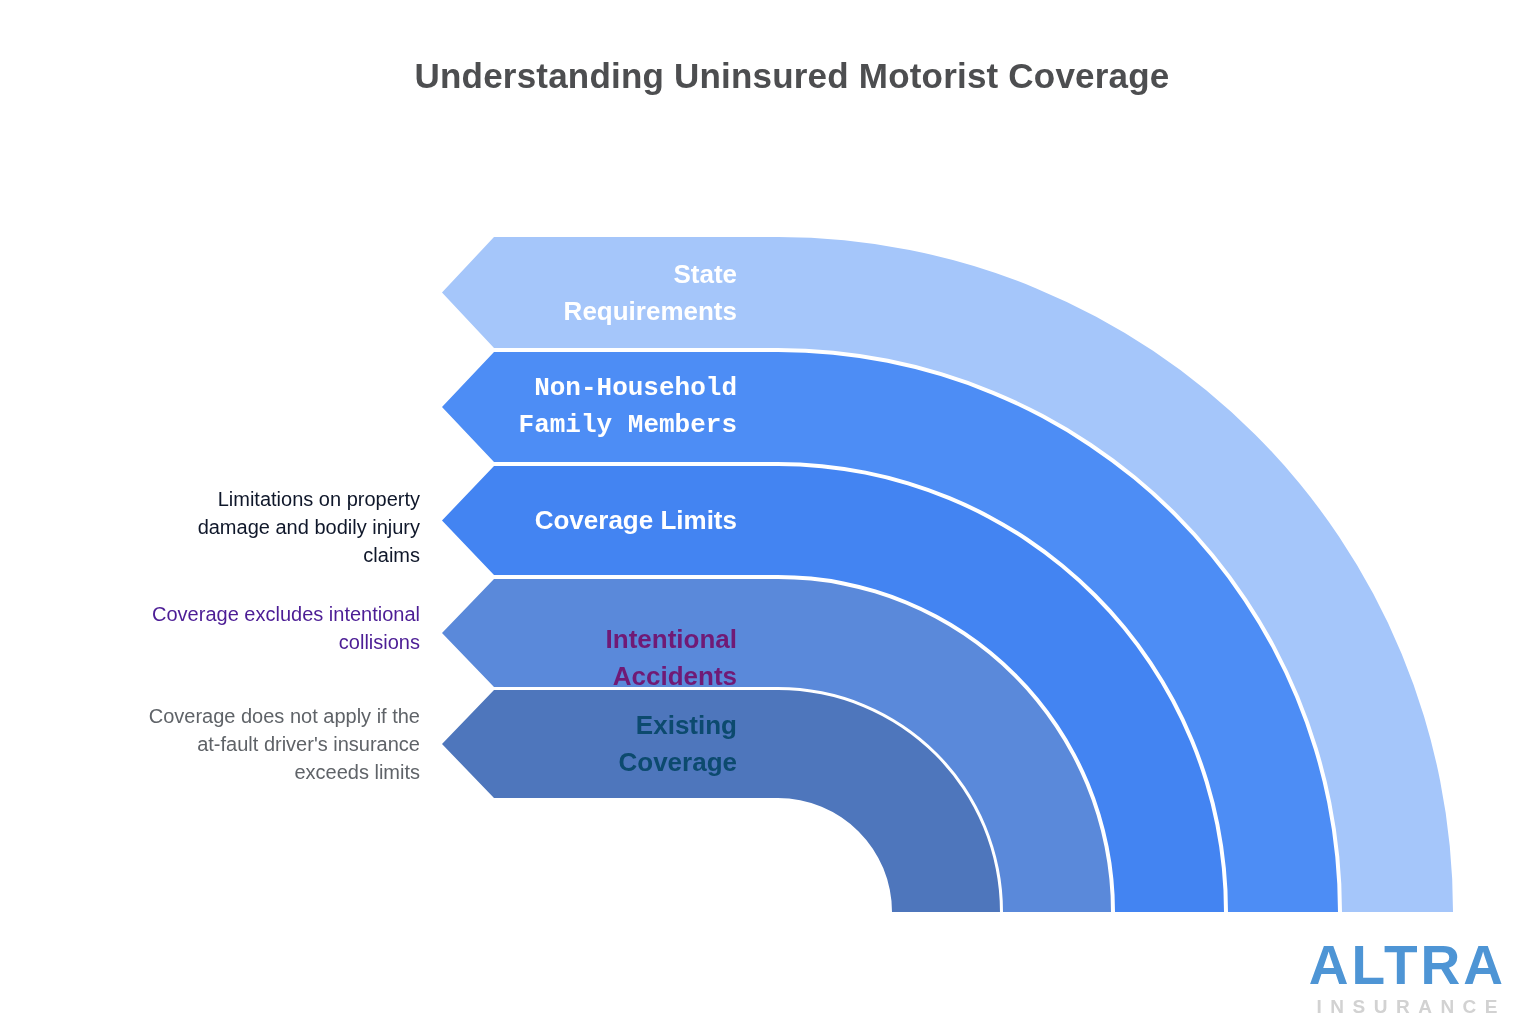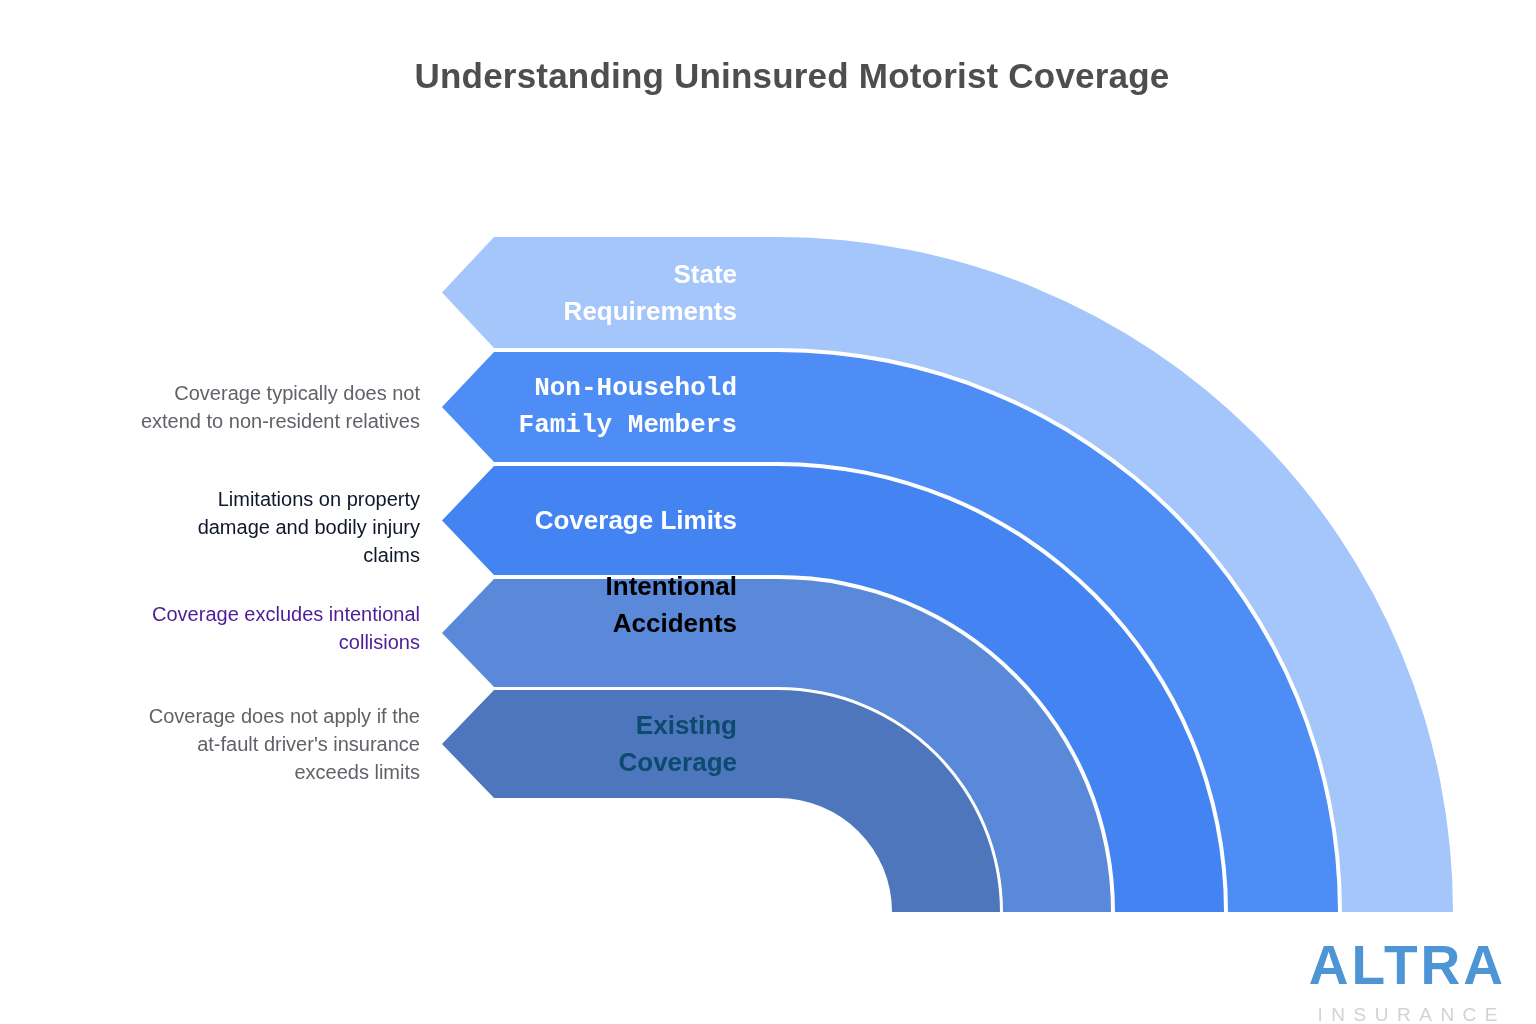--- a/index.html
+++ b/index.html
@@ -64,58 +64,56 @@
     line-height: 1;
   }
   #brand-name {
     font-size: 55px;
     font-weight: 800;
     letter-spacing: 3px;
     line-height: 1;
   }
   #brand-subtext {
     font-size: 19px;
-    font-weight: 400;
+    font-weight: 700;
     letter-spacing: 8.5px;
-    margin-top: 12px;
+    margin-top: 4px;
     line-height: 1;
   }
 </style>
 </head>
 <body>
 
 <div id="canvas" style="background: rgb(255, 255, 255);">
 
   <h1 id="page-title" style="color: rgb(77, 78, 80); margin-left: 24px;">Understanding Uninsured Motorist Coverage</h1>
 
   <svg id="arc-svg" width="1536" height="1024" viewBox="0 0 1536 1024">
     <path class="band-arc" d="M 494 237 L 778 237 A 675 675 0 0 1 1453 912 L 1342 912 A 564 564 0 0 0 778 348 L 494 348 L 442 292.5 Z" fill="#a5c6fa"></path>
     <path class="band-arc" d="M 494 352 L 778 352 A 560 560 0 0 1 1338 912 L 1228 912 A 450 450 0 0 0 778 462 L 494 462 L 442 407 Z" fill="#4d8df5"></path>
     <path class="band-arc" d="M 494 466 L 778 466 A 446 446 0 0 1 1224 912 L 1115 912 A 337 337 0 0 0 778 575 L 494 575 L 442 520.5 Z" fill="#4384f2"></path>
     <path class="band-arc" d="M 494 579 L 778 579 A 333 333 0 0 1 1111 912 L 1003 912 A 225 225 0 0 0 778 687 L 494 687 L 442 633 Z" fill="#5a89da"></path>
     <path class="band-arc" d="M 494 690 L 778 690 A 222 222 0 0 1 1000 912 L 892 912 A 114 114 0 0 0 778 798 L 494 798 L 442 744 Z" fill="#4e76bc"></path>
   </svg>
 
-  <div class="band-desc" style="top: 352px; height: 110px; color: rgb(95, 99, 104);">Coverage typically does not
-extend to non-resident relatives</div>
   <div class="band-desc" style="top: 472px; height: 109px; color: #0f172a;">Limitations on property
 damage and bodily injury
 claims</div>
   <div class="band-desc" style="top: 574px; height: 108px; color: #4c1d95;">Coverage excludes intentional
 collisions</div>
   <div class="band-desc" style="top: 690px; height: 108px; color: rgb(95, 99, 104);">Coverage does not apply if the
 at-fault driver's insurance
 exceeds limits</div>
 
   <div class="band-label" style="top: 237px; height: 111px; color: rgb(255, 255, 255);">State
 Requirements</div>
   <div class="band-label" style="top: 352px; height: 110px; color: rgb(255, 255, 255); font-family: Liberation Mono, monospace;">Non-Household
 Family Members</div>
   <div class="band-label" style="top: 466px; height: 109px; color: rgb(255, 255, 255);">Coverage Limits</div>
-  <div class="band-label" style="top: 551px; height: 108px; color: #000000;">Intentional
+  <div class="band-label" style="top: 604px; height: 108px; color: #701a75;">Intentional
 Accidents</div>
   <div class="band-label" style="top: 690px; height: 108px; color: #0c4a6e;">Existing
 Coverage</div>
 
   <div id="brand-logo">
     <div id="brand-name" style="color: rgb(78, 149, 213);">ALTRA</div>
     <div id="brand-subtext" style="color: rgb(210, 210, 210);">INSURANCE</div>
   </div>
 
 </div>

